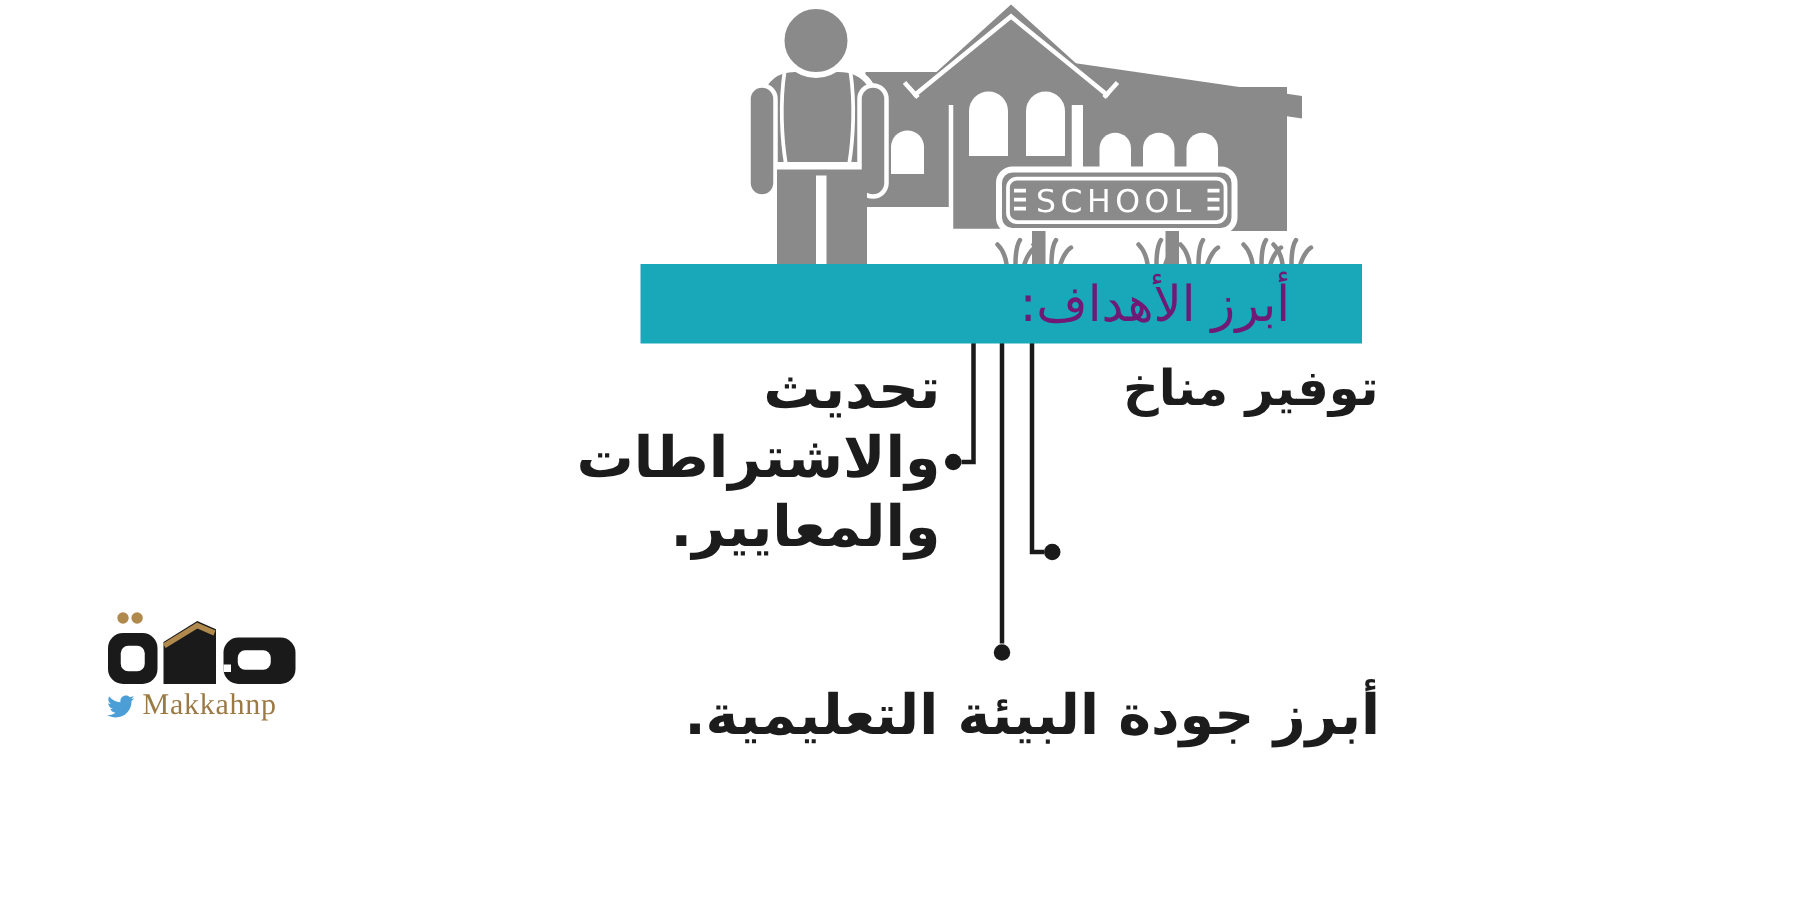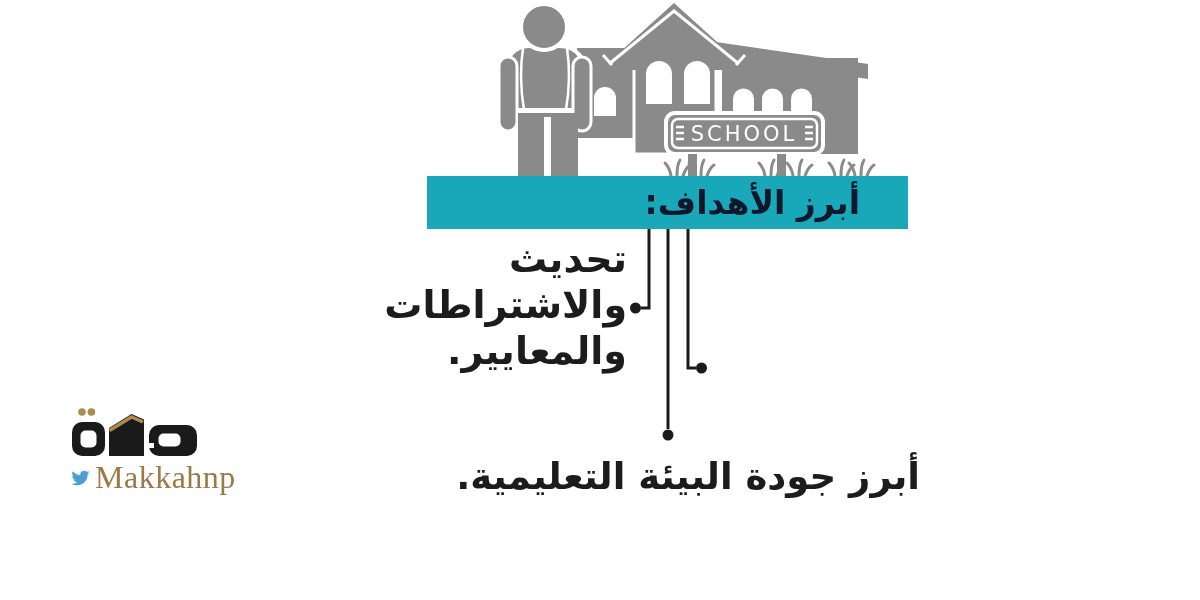--- a/index.html
+++ b/index.html
@@ -26,38 +26,38 @@
   
   .illustration{position:absolute;left:480px;top:0;width:430px;height:178px;}
   .connectors{position:absolute;left:610px;top:228px;width:110px;height:220px;}
   
   .banner{
     position:absolute;left:427px;top:176px;width:481px;height:53px;
     background:var(--teal);
   }
   .banner-title{
     position:absolute;right:48px;top:0;margin:0;line-height:53px;
-    font-size:33px;font-weight:bold;color:#0f172a;white-space:nowrap;
+    font-size:33px;font-weight:normal;color:#701a75;white-space:nowrap;
   }
   
   .goal{
     position:absolute;color:var(--ink);font-weight:bold;text-align:right;
     white-space:nowrap;
   }
   .goal-right{right:281px;top:236px;font-size:33px;line-height:46px;}
   .goal-left{right:573px;top:236px;font-size:38px;line-height:46px;}
   .goal-bottom{right:280px;top:452px;font-size:37px;line-height:50px;}
   
   .logo{position:absolute;left:68px;top:400px;width:150px;height:88px;}
   .logo-handle{
     position:absolute;left:2px;top:59px;display:flex;align-items:center;gap:4px;
   }
   .handle-text{
     font-family:"Liberation Serif","DejaVu Serif",serif;
-    font-size:32px;color:var(--gold-text);letter-spacing:0.5px;
+    font-size:20px;color:var(--gold-text);letter-spacing:0.5px;
   }
 </style>
 </head>
 <body>
 
 <div class="canvas">
 
   <svg class="illustration" viewBox="480 0 430 178" aria-hidden="true">
     <g>
 
@@ -115,20 +115,21 @@
     <circle class="fi" cx="668" cy="435" r="5.5"></circle>
     <path class="conn" d="M688,228 V368 H696"></path>
     <circle class="fi" cx="701.5" cy="368" r="5.5"></circle>
   </svg>
 
   <div class="banner">
     <h1 class="banner-title" dir="rtl">أبرز الأهداف:</h1>
   </div>
 
   <div class="goal goal-right" dir="rtl">
+    <div>توفير مناخ</div>
   </div>
 
   <div class="goal goal-left" dir="rtl">
     <div>تحديث</div>
     <div>والاشتراطات</div>
     <div>والمعايير.</div>
   </div>
 
   <div class="goal goal-bottom" dir="rtl">أبرز جودة البيئة التعليمية.</div>
 

